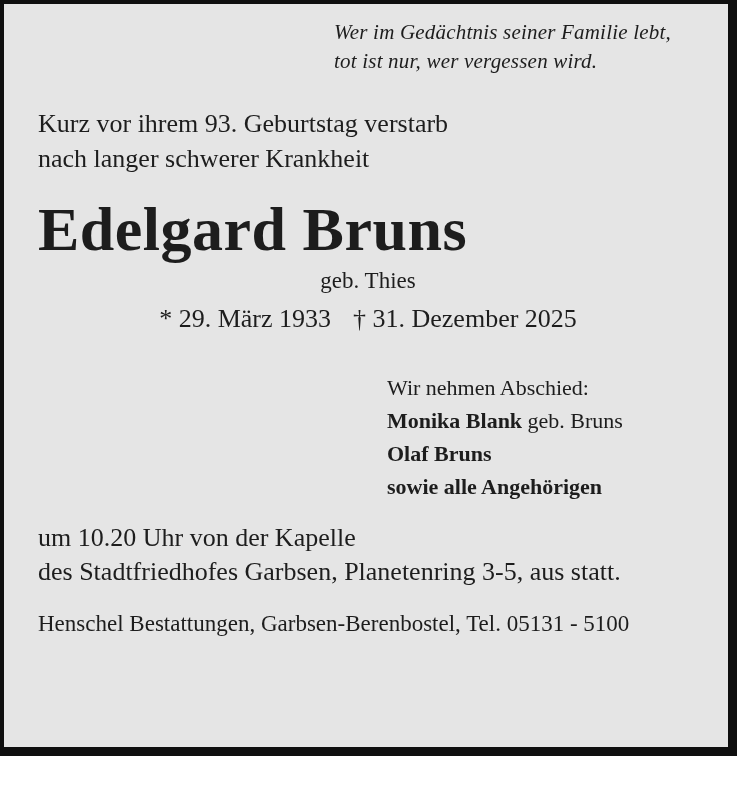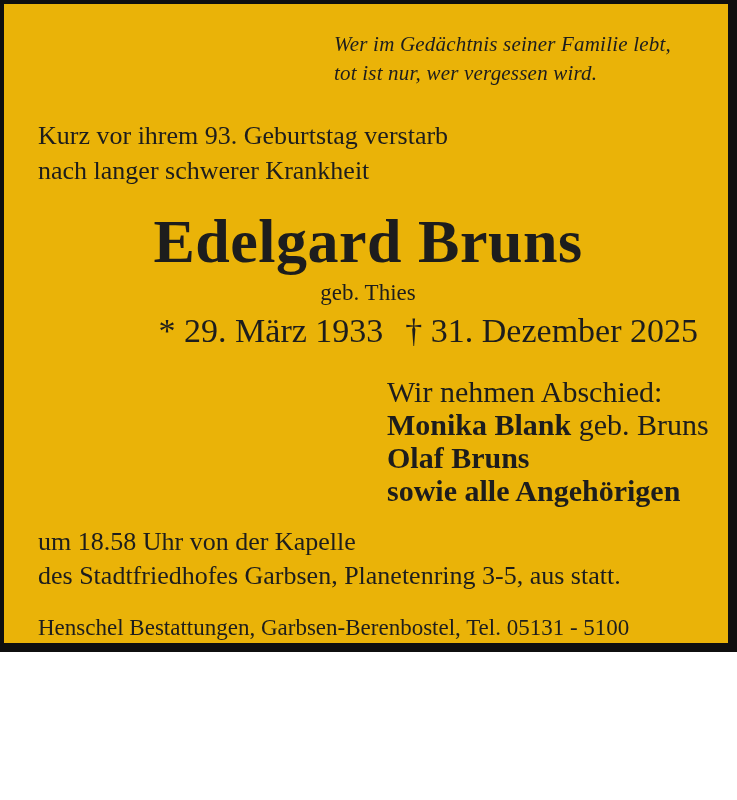--- a/index.html
+++ b/index.html
@@ -1,24 +1,24 @@
 <!DOCTYPE html>
 <html><head>
 <meta charset="utf-8">
 <style>
   html, body { margin: 0; padding: 0; background: #ffffff; }
   .notice {
     width: 737px;
-    height: 652px;
+    height: 756px;
     box-sizing: border-box;
-    background: #eab308;
+    background: #e5e5e5;
     border-style: solid;
     border-color: #0f0f0f;
     border-width: 4px 9px 9px 4px;
-    padding: 26px 0 0 34px;
+    padding: 14px 0 0 34px;
     font-family: "Liberation Serif", "DejaVu Serif", serif;
     color: #1d1d1d;
     overflow: hidden;
   }
   .epigraph {
     margin-left: 296px;
     font-style: italic;
     font-weight: 500;
     font-size: 21px;
     line-height: 29px;
@@ -27,40 +27,40 @@
   .intro {
     margin-top: 30px;
     font-size: 26px;
     line-height: 35px;
   }
   .name {
     margin: 20px 30px 0 0;
     font-size: 62px;
     line-height: 66px;
     font-weight: bold;
-    text-align: center;
+    text-align: left;
     letter-spacing: 0.5px;
   }
   .maiden {
     margin: 4px 30px 0 0;
     font-size: 23px;
     line-height: 30px;
     text-align: center;
   }
   .dates {
     margin: 6px 30px 0 0;
-    font-size: 34px;
+    font-size: 26px;
     line-height: 34px;
-    text-align: right;
+    text-align: center;
   }
   .dates .death { margin-left: 22px; }
   .mourners {
-    margin-top: 27px;
+    margin-top: 35px;
     margin-left: 349px;
-    font-size: 30px;
+    font-size: 22px;
     line-height: 33px;
   }
   .mourners .strong { font-weight: bold; }
   .funeral {
     margin-top: 18px;
     font-size: 26px;
     line-height: 34px;
   }
   .footer {
     margin-top: 20px;
@@ -92,19 +92,19 @@
   </div>
 
   <div class="mourners">
     <div>Wir nehmen Abschied:</div>
     <div><span class="strong">Monika Blank</span><span> geb. Bruns</span></div>
     <div><span class="strong">Olaf Bruns</span><span></span></div>
     <div><span class="strong">sowie alle Angehörigen</span><span></span></div>
   </div>
 
   <div class="funeral">
-    <div>um 18.58 Uhr von der Kapelle</div>
+    <div>um 10.20 Uhr von der Kapelle</div>
     <div>des Stadtfriedhofes Garbsen, Planetenring 3-5, aus statt.</div>
   </div>
 
   <div class="footer">Henschel Bestattungen, Garbsen-Berenbostel, Tel. 05131 - 5100</div>
 
 </div>
 
 </body></html>

